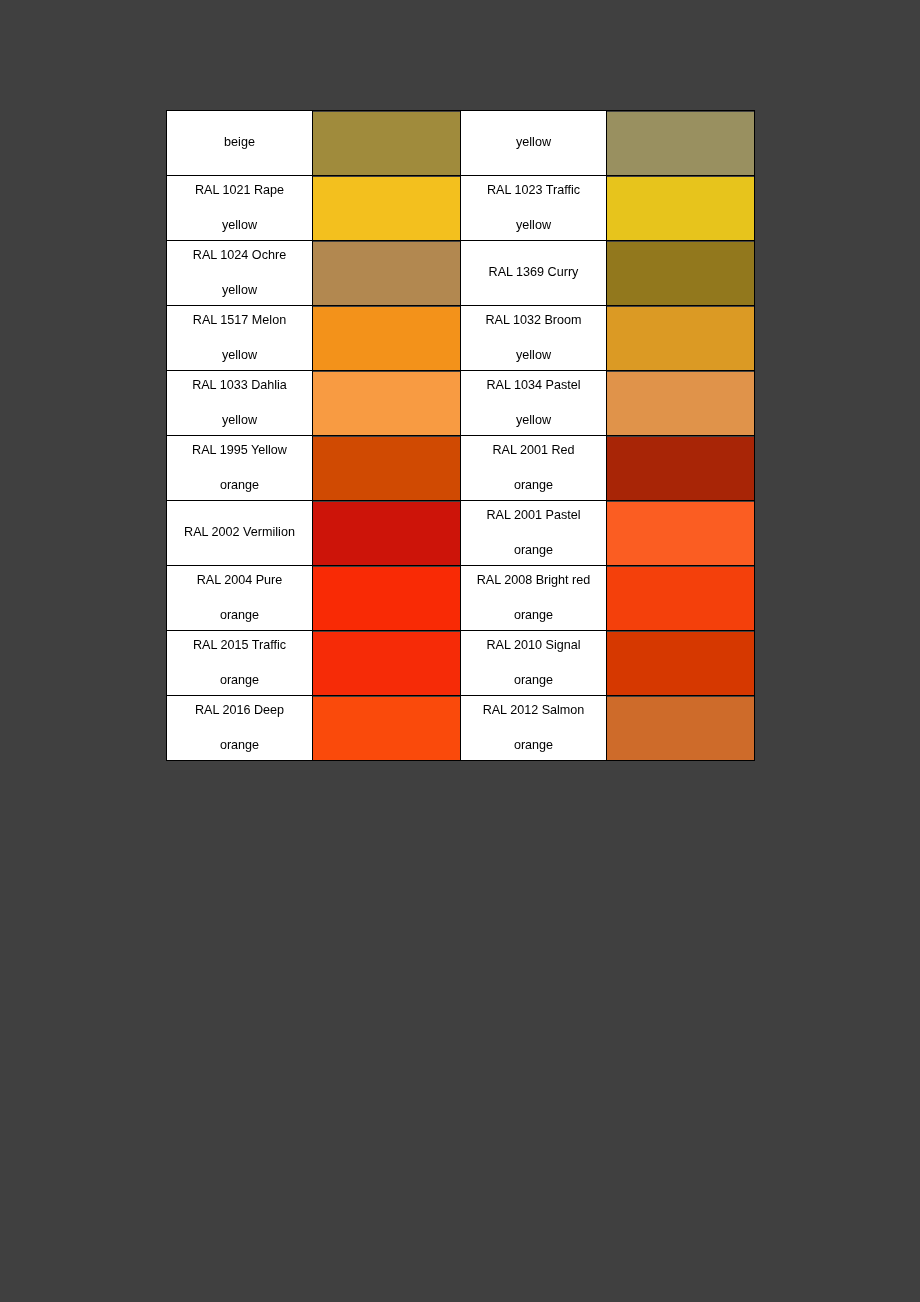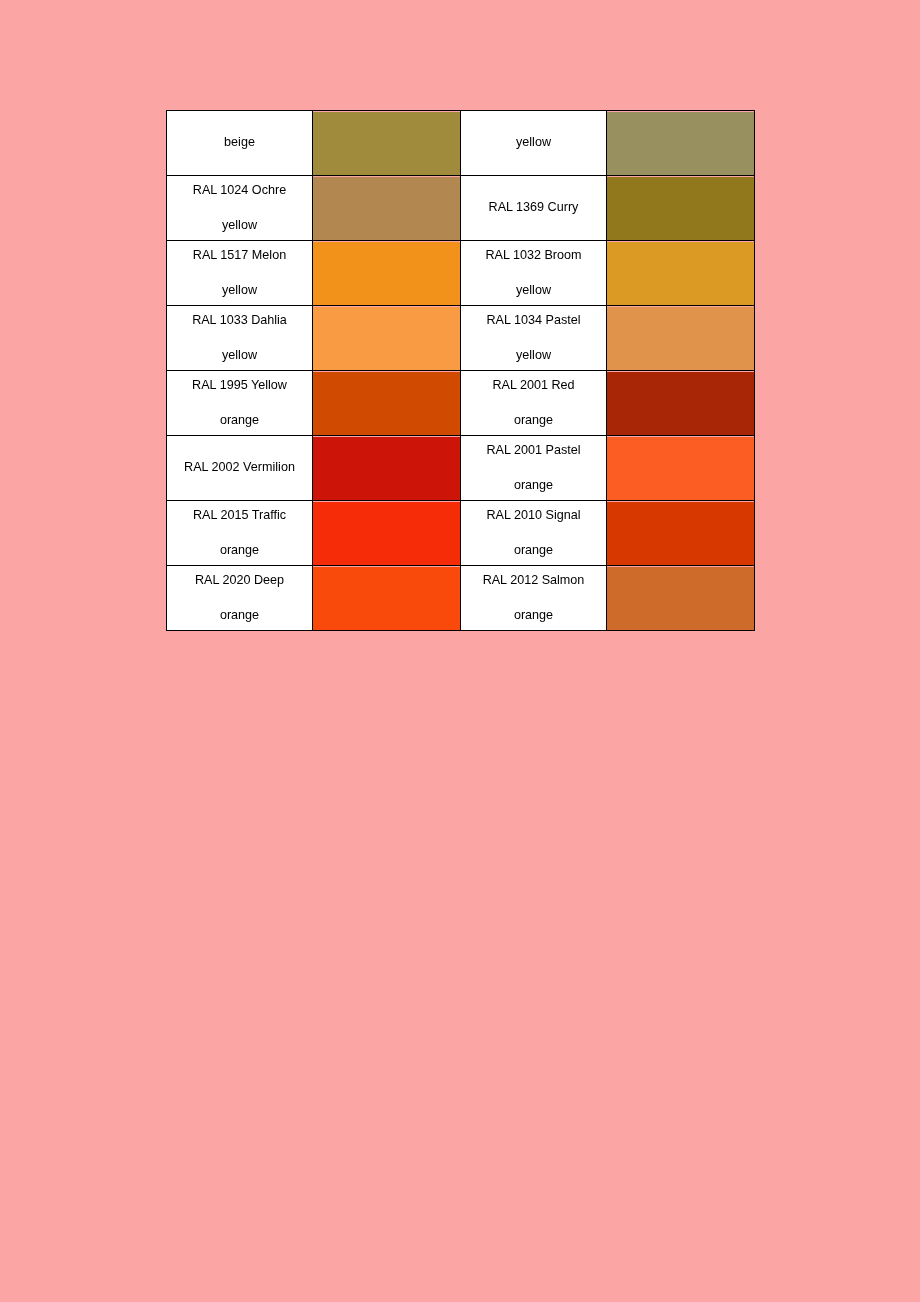--- a/index.html
+++ b/index.html
@@ -13,21 +13,21 @@
     height: 1302px;
     font-family: "Liberation Sans", sans-serif;
     color: #000000;
     overflow: hidden;
   }
 
   .page {
     position: relative;
     width: 920px;
     height: 1302px;
-    background: #fca5a5;
+    background: #404040;
   }
 
   .chart-wrap {
     position: absolute;
     left: 166px;
     top: 110px;
     width: 588px;
   }
 
   table.ral-table {
@@ -98,20 +98,36 @@
             </td>
             <td class="name-cell">
               <span class="name-line solo">yellow</span>
             </td>
             <td class="chip-cell">
               <span class="chip" style="background-color: rgb(153, 144, 96);"></span>
             </td>
           </tr>
           <tr>
             <td class="name-cell">
+              <span class="name-line line1">RAL 1021 Rape</span>
+              <span class="name-line solo">yellow</span>
+            </td>
+            <td class="chip-cell">
+              <span class="chip" style="background-color: rgb(243, 192, 30);"></span>
+            </td>
+            <td class="name-cell">
+              <span class="name-line line1">RAL 1023 Traffic</span>
+              <span class="name-line solo">yellow</span>
+            </td>
+            <td class="chip-cell">
+              <span class="chip" style="background-color: rgb(231, 196, 28);"></span>
+            </td>
+          </tr>
+          <tr>
+            <td class="name-cell">
               <span class="name-line line1">RAL 1024 Ochre</span>
               <span class="name-line solo">yellow</span>
             </td>
             <td class="chip-cell">
               <span class="chip" style="background-color: rgb(178, 136, 80);"></span>
             </td>
             <td class="name-cell">
               <span class="name-line solo">RAL 1369 Curry</span>
             </td>
             <td class="chip-cell">
@@ -176,37 +192,53 @@
             <td class="name-cell">
               <span class="name-line line1">RAL 2001 Pastel</span>
               <span class="name-line solo">orange</span>
             </td>
             <td class="chip-cell">
               <span class="chip" style="background-color: rgb(251, 93, 34);"></span>
             </td>
           </tr>
           <tr>
             <td class="name-cell">
+              <span class="name-line line1">RAL 2004 Pure</span>
+              <span class="name-line solo">orange</span>
+            </td>
+            <td class="chip-cell">
+              <span class="chip" style="background-color: rgb(249, 42, 5);"></span>
+            </td>
+            <td class="name-cell">
+              <span class="name-line line1">RAL 2008 Bright red</span>
+              <span class="name-line solo">orange</span>
+            </td>
+            <td class="chip-cell">
+              <span class="chip" style="background-color: rgb(244, 64, 11);"></span>
+            </td>
+          </tr>
+          <tr>
+            <td class="name-cell">
               <span class="name-line line1">RAL 2015 Traffic</span>
               <span class="name-line solo">orange</span>
             </td>
             <td class="chip-cell">
               <span class="chip" style="background-color: rgb(246, 43, 7);"></span>
             </td>
             <td class="name-cell">
               <span class="name-line line1">RAL 2010 Signal</span>
               <span class="name-line solo">orange</span>
             </td>
             <td class="chip-cell">
               <span class="chip" style="background-color: rgb(214, 56, 0);"></span>
             </td>
           </tr>
           <tr>
             <td class="name-cell">
-              <span class="name-line line1">RAL 2020 Deep</span>
+              <span class="name-line line1">RAL 2016 Deep</span>
               <span class="name-line solo">orange</span>
             </td>
             <td class="chip-cell">
               <span class="chip" style="background-color: rgb(250, 74, 11);"></span>
             </td>
             <td class="name-cell">
               <span class="name-line line1">RAL 2012 Salmon</span>
               <span class="name-line solo">orange</span>
             </td>
             <td class="chip-cell">

